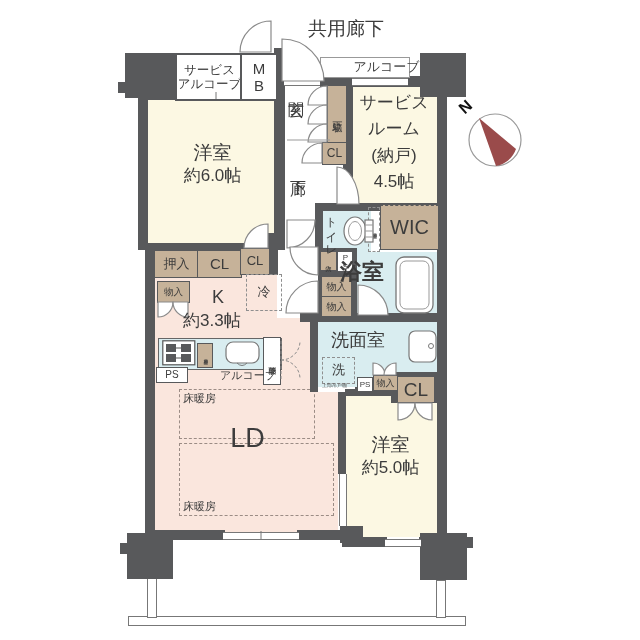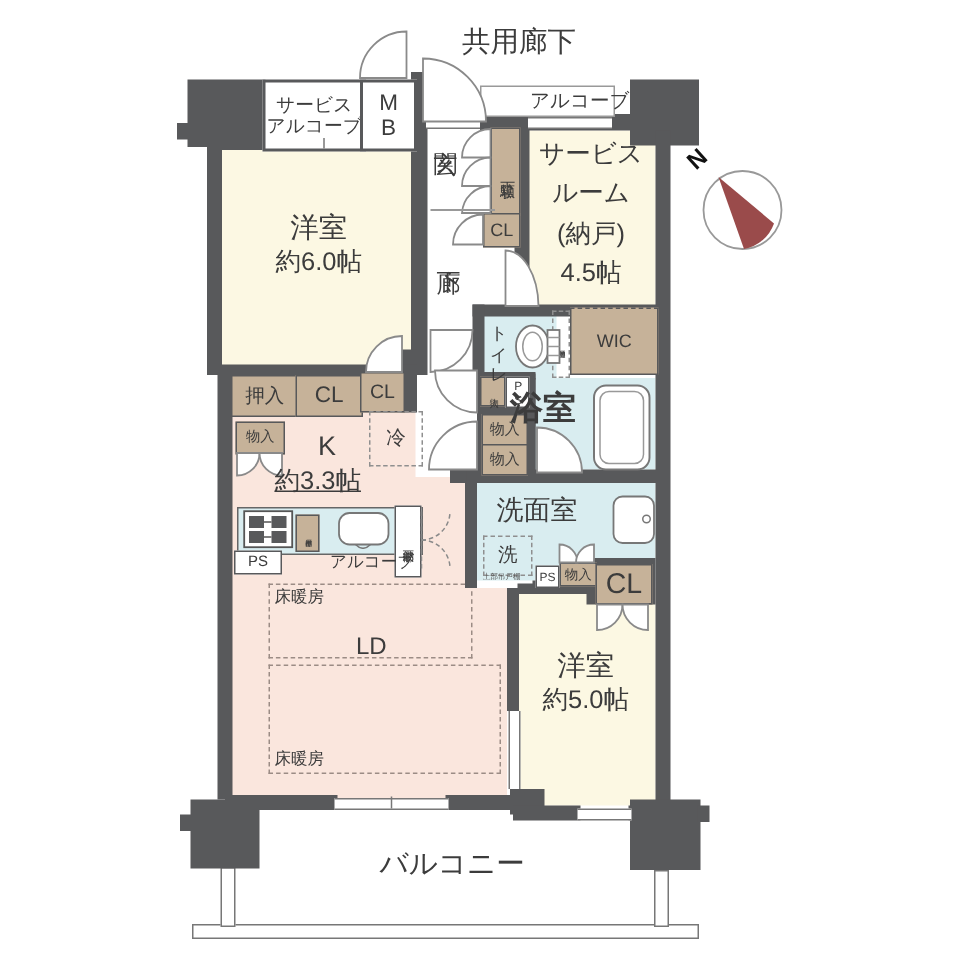--- a/index.html
+++ b/index.html
@@ -118,21 +118,21 @@
   <div class="abs tanbox" style="left:197px;top:250px;width:43px;height:26px;">
     <span class="txt" style="font-size:15px;">CL</span>
   </div>
   <div class="abs tanbox" style="left:240px;top:248px;width:28px;height:25px;">
     <span class="txt" style="font-size:13px;">CL</span>
   </div>
   <div class="abs tanbox" style="left:157px;top:281px;width:31px;height:20px;">
     <span class="txt" style="font-size:9.5px;">物入</span>
   </div>
   <div class="abs tanbox" style="left:380px;top:205px;width:57px;height:43px;border-top:1.5px dashed #58595b;">
-    <span class="txt" style="font-size:12px;">WIC</span>
+    <span class="txt" style="font-size:20px;">WIC</span>
   </div>
   <div class="abs tanbox" style="left:320px;top:251px;width:15px;height:18px;">
     <span class="vtxt" style="font-size:6px;letter-spacing:0;">物入</span>
   </div>
   <div class="abs whitebox" style="left:337px;top:251px;width:14px;height:19px;">
     <span class="vtxt" style="font-size:8px;letter-spacing:0;text-orientation:upright;">PS</span>
   </div>
   <div class="abs tanbox" style="left:321px;top:276px;width:29px;height:19px;">
     <span class="txt" style="font-size:10px;">物入</span>
   </div>
@@ -251,29 +251,28 @@
 
   <div class="abs txt" style="left:352px;top:90px;width:84px;text-align:center;z-index:7;font-size:17px;line-height:1.55;">
     <span>サービス</span><br><span>ルーム</span><br><span>(納戸)</span><br><span>4.5帖</span>
   </div>
 
   <div class="abs vtxt" style="left:325px;top:209px;font-size:11.5px;">トイレ</div>
   <div class="abs txt" style="left:340px;top:259px;font-size:22px;font-weight:bold;">浴室</div>
   <div class="abs txt" style="left:331px;top:330px;font-size:18px;">洗面室</div>
 
   <div class="abs txt" style="left:212px;top:287px;font-size:18px;">K</div>
-  <div class="abs txt" style="left:183px;top:311px;font-size:17px;text-decoration:underline;">約3.3帖</div>
+  <div class="abs txt" style="left:183px;top:311px;font-size:17px;">約3.3帖</div>
   <div class="abs txt" style="left:220px;top:369px;font-size:11px;">アルコーブ</div>
 
   <div class="abs txt" style="left:183px;top:392px;font-size:11px;">床暖房</div>
   <div class="abs txt" style="left:183px;top:500px;font-size:11px;">床暖房</div>
 
   <div class="abs txt" style="left:165px;top:423px;width:165px;text-align:center;z-index:7;">
-    <span style="font-size:16px;">LD</span><br>
+    <span style="font-size:27px;">LD</span><br>
   </div>
 
   <div class="abs txt ctr" style="left:343px;top:434px;width:95px;text-align:center;z-index:7;">
     <span style="font-size:19px;"><span>洋室</span><br><span style="font-size:17px;">約5.0帖</span></span>
   </div>
 
-  <div class="abs txt" style="left:253px;top:566px;font-size:19px;">バルコニー</div>
 
 </div>
 
 </body></html>

